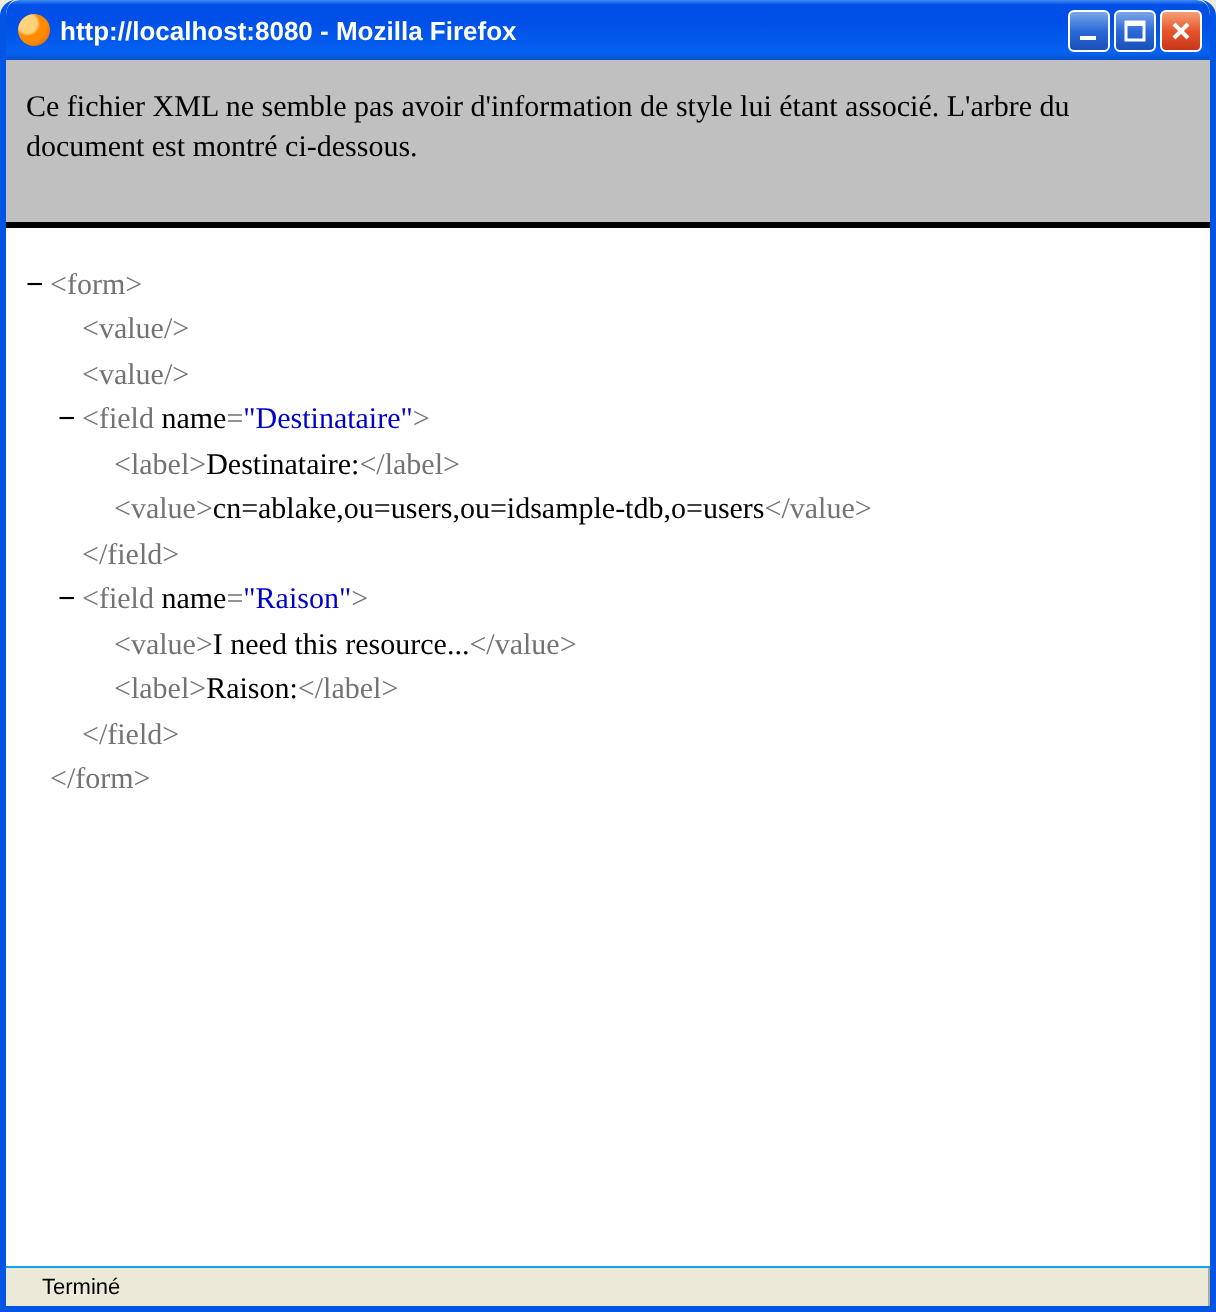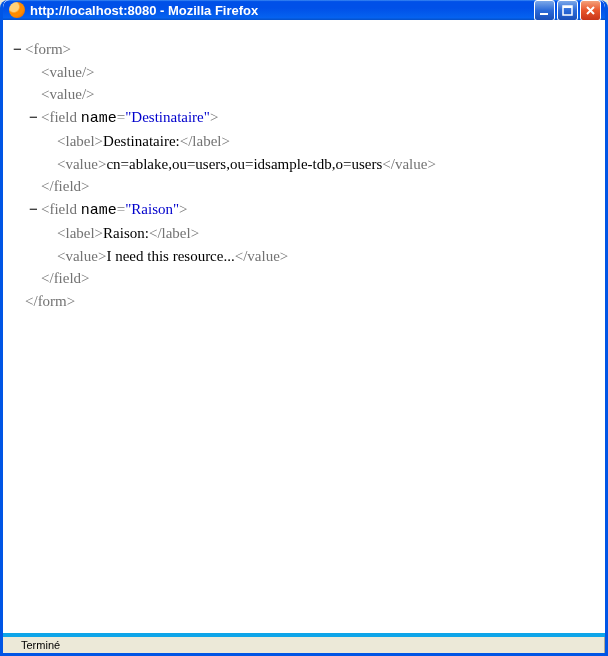--- a/index.html
+++ b/index.html
@@ -18,21 +18,21 @@
     height: 656px;
     border: 3px solid #0055e5;
     border-top: none;
     background: #fff;
     display: flex;
     flex-direction: column;
     border-radius: 8px 8px 0 0;
     overflow: hidden;
   }
   .titlebar {
-    height: 20px;
+    height: 30px;
     background: linear-gradient(to bottom, #3f8cf3 0%, #0050e8 8%, #0050e8 40%, #0562f0 88%, #0550c8 100%);
     display: flex;
     align-items: center;
     padding: 0 4px 0 6px;
     color: #fff;
     font-weight: bold;
     font-size: 13px;
     border-radius: 7px 7px 0 0;
     justify-content: flex-end;
   }
@@ -85,27 +85,27 @@
   .toggle {
     position: absolute;
     left: -12px;
     top: 0;
     color: #000;
     cursor: pointer;
     user-select: none;
     font-family: Arial, sans-serif;
   }
   .tag { color: #737373; }
-  .attr-name { color: #000; font-family: Liberation Mono, monospace; }
+  .attr-name { color: #000; }
   .attr-val { color: #0000cc; }
   .txt { color: #000; margin-top: 32px; }
   .statusbar {
     height: 20px;
     background: #ece9d8;
-    border-top: 4px solid #0ea5e9;
+    border-top: 1px solid #0ea5e9;
     display: flex;
     align-items: flex-end;
     font-size: 11px;
     color: #000;
   }
   .status-cell {
     padding: 0 10px 0 18px;
     border-right: 1px solid #aca899;
     height: 100%;
     display: flex;
@@ -133,20 +133,21 @@
           </svg>
       </div>
       <div class="win-btn close">
         <svg width="11" height="11" viewBox="0 0 11 11">
             <path d="M2 2 L9 9 M9 2 L2 9" stroke="#fff" stroke-width="2"></path>
           </svg>
       </div>
     </div>
   </div>
 
+  <div class="notice">Ce fichier XML ne semble pas avoir d'information de style lui étant associé. L'arbre du document est montré ci-dessous.</div>
 
   <div class="content">
     <div class="node">
       <span class="toggle">−</span>
       <span class="tag">&lt;form&gt;</span>
 
       <div class="node">
         <span class="tag">&lt;value/&gt;</span>
       </div>
       <div class="node">
@@ -162,24 +163,24 @@
         <div class="node">
           <span class="tag">&lt;value&gt;</span><span class="txt">cn=ablake,ou=users,ou=idsample-tdb,o=users</span><span class="tag">&lt;/value&gt;</span>
         </div>
         <span class="tag">&lt;/field&gt;</span>
       </div>
 
       <div class="node">
         <span class="toggle">−</span>
         <span class="tag">&lt;field </span><span class="attr-name">name</span><span class="tag">=</span><span class="attr-val">"Raison"</span><span class="tag">&gt;</span>
         <div class="node">
-          <span class="tag">&lt;label&gt;</span><span class="txt">Raison:</span><span class="tag">&lt;/label&gt;</span>
+          <span class="tag">&lt;value&gt;</span><span class="txt">I need this resource...</span><span class="tag">&lt;/value&gt;</span>
         </div>
         <div class="node">
-          <span class="tag">&lt;value&gt;</span><span class="txt">I need this resource...</span><span class="tag">&lt;/value&gt;</span>
+          <span class="tag">&lt;label&gt;</span><span class="txt">Raison:</span><span class="tag">&lt;/label&gt;</span>
         </div>
         <span class="tag">&lt;/field&gt;</span>
       </div>
 
       <span class="tag">&lt;/form&gt;</span>
     </div>
   </div>
 
   <div class="statusbar">
     <div class="status-cell">Terminé</div>

